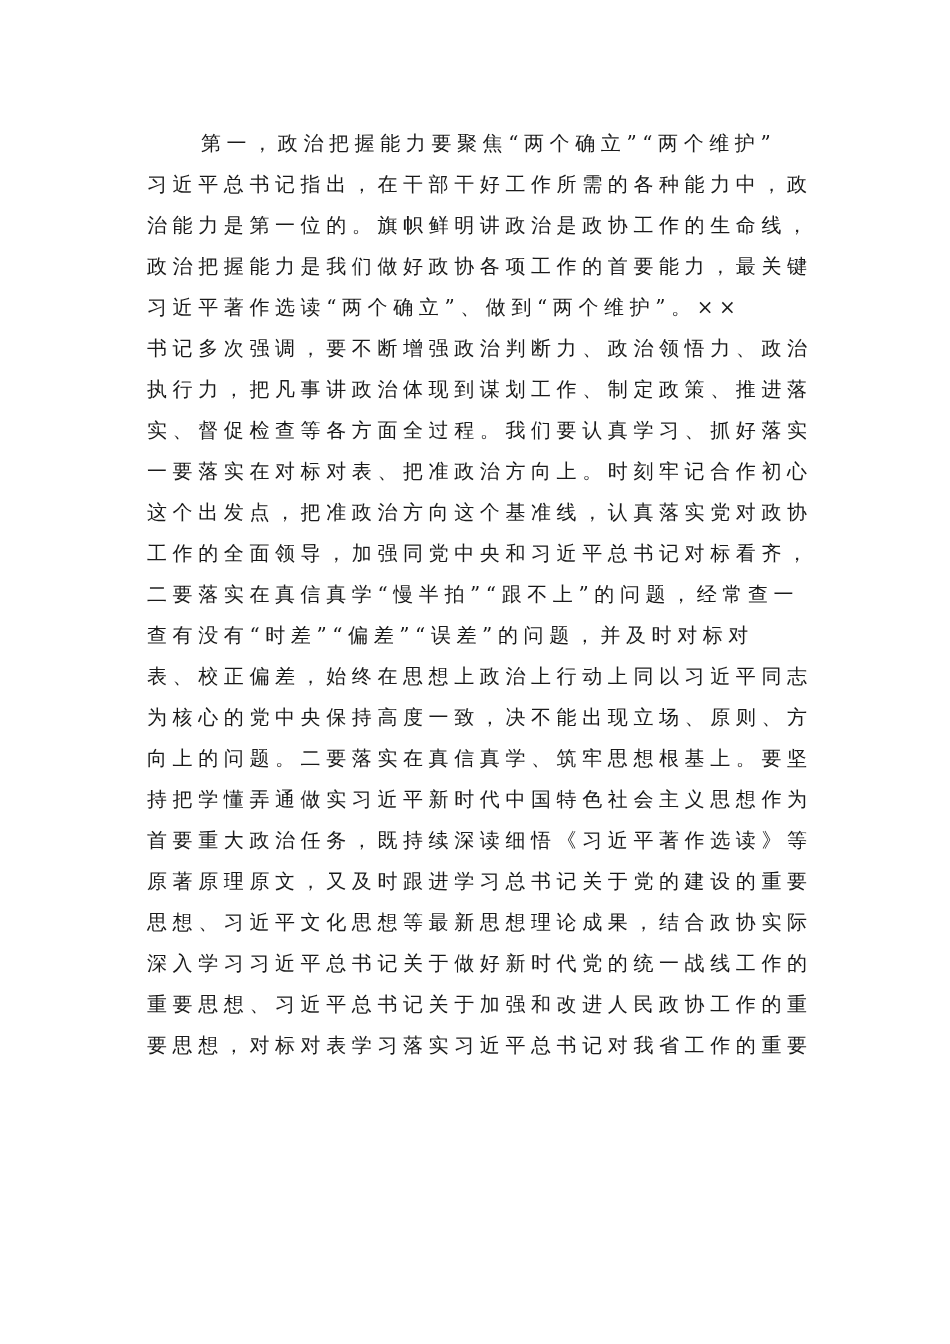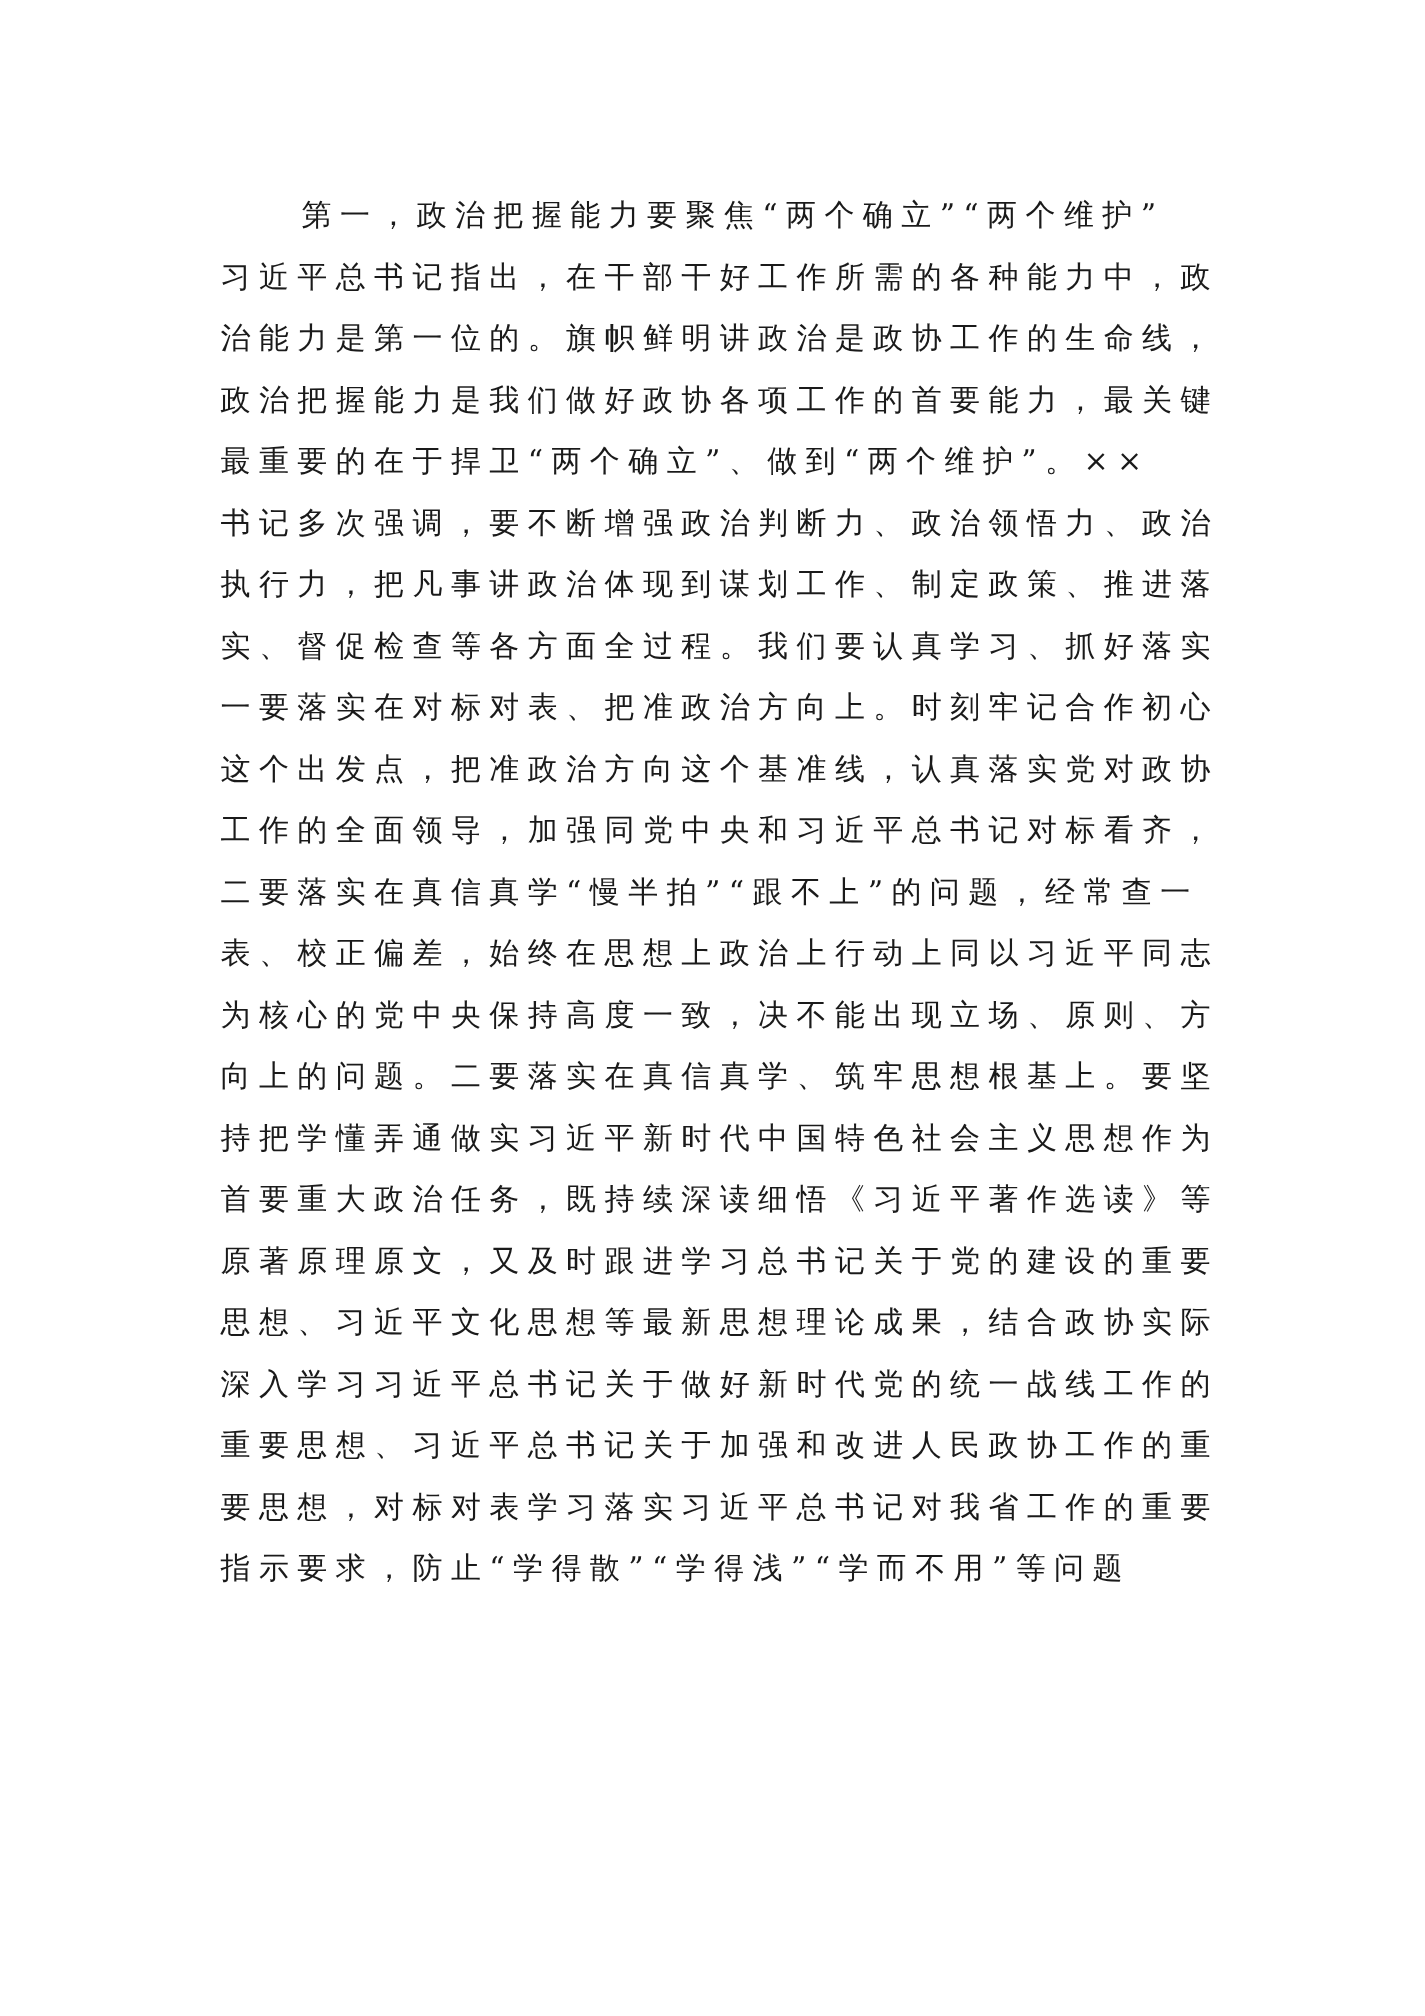--- a/index.html
+++ b/index.html
@@ -26,33 +26,33 @@
 </style>
 </head>
 <body>
 
 <div class="page">
   <div class="body-text">
     <span class="line indent">第一，政治把握能力要聚焦“两个确立”“两个维护”</span>
     <span class="line">习近平总书记指出，在干部干好工作所需的各种能力中，政</span>
     <span class="line">治能力是第一位的。旗帜鲜明讲政治是政协工作的生命线，</span>
     <span class="line">政治把握能力是我们做好政协各项工作的首要能力，最关键</span>
-    <span class="line">最重要的在于捍卫“两个确立”、做到“两个维护”。××</span>
+    <span class="line">习近平著作选读“两个确立”、做到“两个维护”。××</span>
     <span class="line">书记多次强调，要不断增强政治判断力、政治领悟力、政治</span>
     <span class="line">执行力，把凡事讲政治体现到谋划工作、制定政策、推进落</span>
     <span class="line">实、督促检查等各方面全过程。我们要认真学习、抓好落实</span>
     <span class="line">一要落实在对标对表、把准政治方向上。时刻牢记合作初心</span>
     <span class="line">这个出发点，把准政治方向这个基准线，认真落实党对政协</span>
     <span class="line">工作的全面领导，加强同党中央和习近平总书记对标看齐，</span>
     <span class="line">二要落实在真信真学“慢半拍”“跟不上”的问题，经常查一</span>
+    <span class="line">查有没有“时差”“偏差”“误差”的问题，并及时对标对</span>
     <span class="line">表、校正偏差，始终在思想上政治上行动上同以习近平同志</span>
     <span class="line">为核心的党中央保持高度一致，决不能出现立场、原则、方</span>
     <span class="line">向上的问题。二要落实在真信真学、筑牢思想根基上。要坚</span>
     <span class="line">持把学懂弄通做实习近平新时代中国特色社会主义思想作为</span>
     <span class="line">首要重大政治任务，既持续深读细悟《习近平著作选读》等</span>
     <span class="line">原著原理原文，又及时跟进学习总书记关于党的建设的重要</span>
     <span class="line">思想、习近平文化思想等最新思想理论成果，结合政协实际</span>
     <span class="line">深入学习习近平总书记关于做好新时代党的统一战线工作的</span>
     <span class="line">重要思想、习近平总书记关于加强和改进人民政协工作的重</span>
     <span class="line">要思想，对标对表学习落实习近平总书记对我省工作的重要</span>
-    <span class="line">指示要求，防止“学得散”“学得浅”“学而不用”等问题</span>
   </div>
 </div>
 
 </body></html>

